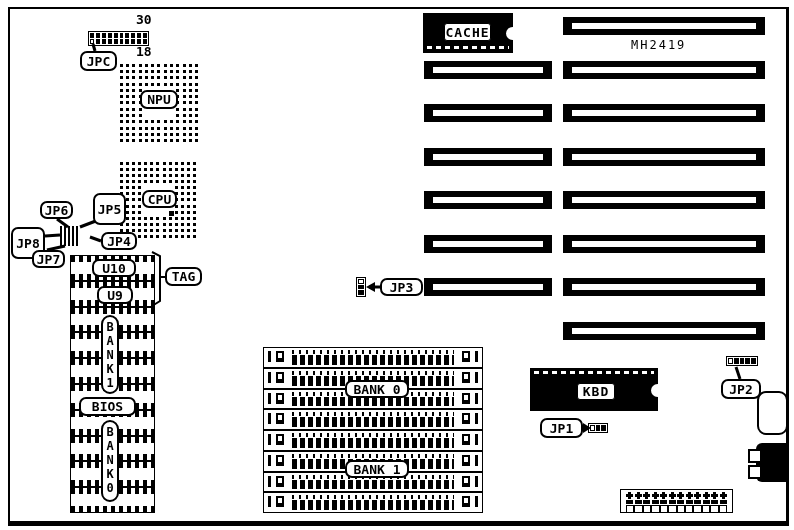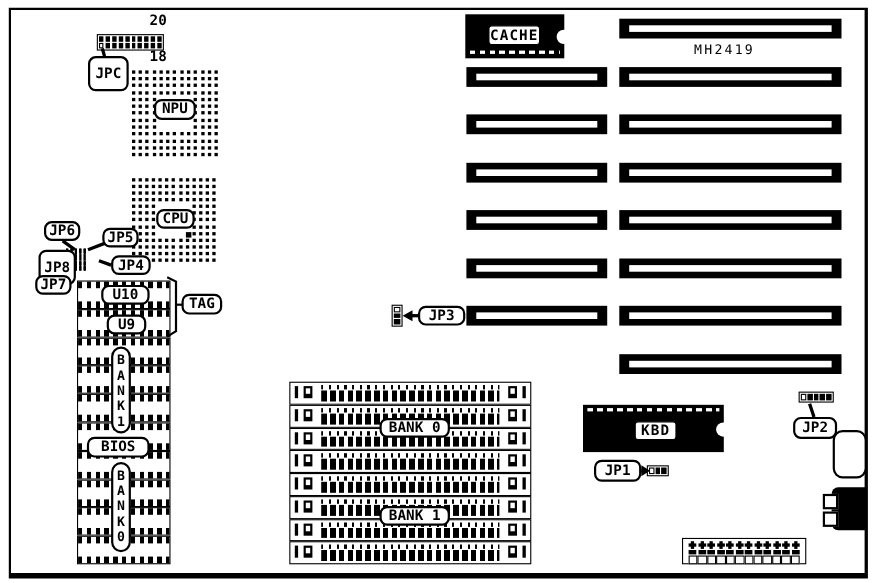--- a/index.html
+++ b/index.html
@@ -79,21 +79,21 @@
   .kconn{background:#000;border-radius:6px 0 0 6px;}
   .ksq{position:absolute;width:10px;height:10px;border:2px solid #000;background:#fff;}
 </style>
 </head>
 <body>
 
 <div id="canvas">
 
   <div class="abs board" style="left:8px;top:7px;width:781px;height:519px;"></div>
 
-  <div class="abs txt" style="left:136px;top:13px;">20</div>
+  <div class="abs txt" style="left:136px;top:13px;">30</div>
   <div class="abs jpc-box" style="left:88px;top:31px;width:61px;height:15px;">
     <div class="pins nb" style="height:5px;">
         <i></i>
         <i></i>
         <i></i>
         <i></i>
         <i></i>
         <i></i>
         <i></i>
         <i></i>
@@ -107,21 +107,21 @@
         <i></i>
         <i></i>
         <i></i>
         <i></i>
         <i></i>
         <i></i>
         <i></i>
       </div>
   </div>
   <div class="abs txt" style="left:136px;top:45px;">18</div>
-  <div class="abs co" style="left:80px;top:51px;width:37px;height:32px;">JPC</div>
+  <div class="abs co" style="left:80px;top:51px;width:37px;height:20px;">JPC</div>
 
   <div class="abs pin-grid" style="left: 118px; top: 62px; width: 82px; height: 82px; display: grid; grid-template-columns: repeat(13, 1fr); grid-template-rows: repeat(13, 1fr);">
       <i style="grid-area: 1 / 1;"></i>
       <i style="grid-area: 1 / 2;"></i>
       <i style="grid-area: 1 / 3;"></i>
       <i style="grid-area: 1 / 4;"></i>
       <i style="grid-area: 1 / 5;"></i>
       <i style="grid-area: 1 / 6;"></i>
       <i style="grid-area: 1 / 7;"></i>
       <i style="grid-area: 1 / 8;"></i>
@@ -439,22 +439,22 @@
         <i></i>
       </div>
     <div class="pins v">
         <i></i>
         <i class="open"></i>
         <i></i>
         <i></i>
       </div>
   </div>
   <div class="abs co" style="left:40px;top:201px;width:33px;height:18px;">JP6</div>
-  <div class="abs co" style="left:93px;top:207px;width:33px;height:18px;">JP5</div>
-  <div class="abs co" style="left:11px;top:227px;width:34px;height:32px;margin-left:24px;">JP8</div>
+  <div class="abs co" style="left:93px;top:193px;width:33px;height:32px;">JP5</div>
+  <div class="abs co" style="left:11px;top:227px;width:34px;height:32px;">JP8</div>
   <div class="abs co" style="left:101px;top:232px;width:36px;height:18px;">JP4</div>
   <div class="abs co" style="left:32px;top:250px;width:33px;height:18px;">JP7</div>
 
   <div class="abs dipcol" style="left:70px;top:255px;width:85px;height:258px;">
       <i></i>
       <i></i>
       <i></i>
       <i></i>
       <i></i>
       <i></i>

